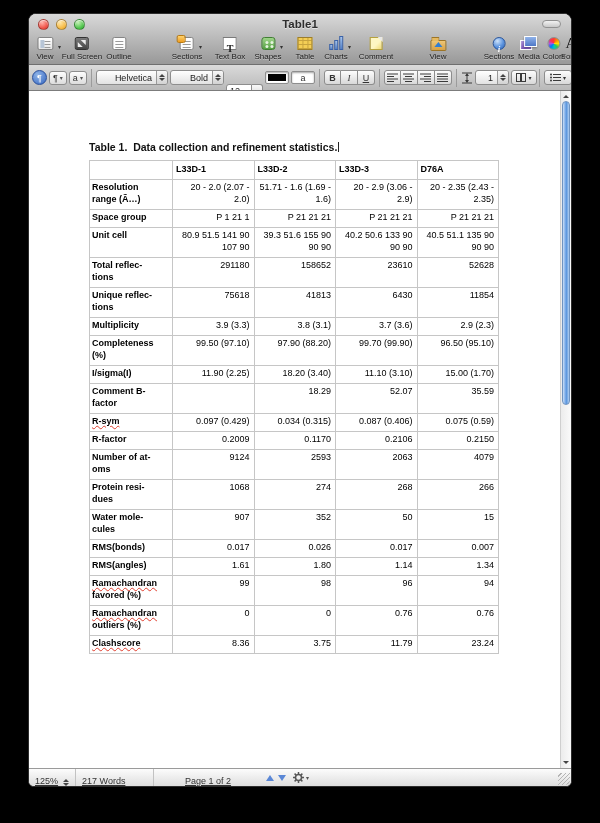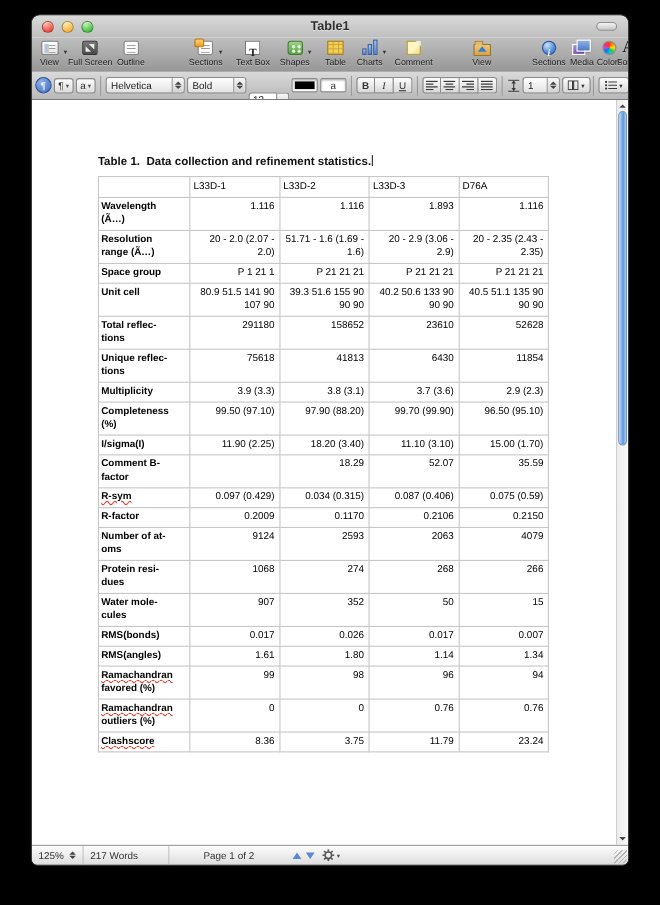--- a/index.html
+++ b/index.html
@@ -84,21 +84,21 @@
   .formatbar{height:26px;background:linear-gradient(#dadada,#b9b9b9);border-bottom:1px solid #7c7c7c;
     display:flex;align-items:center;gap:2px;padding:0 3px;flex:0 0 auto;box-sizing:border-box;overflow:hidden;white-space:nowrap;}
   .fb-sep{width:1px;height:18px;background:#9b9b9b;margin:0 2px;flex:0 0 auto;}
   .roundbtn{width:15px;height:15px;border-radius:50%;background:radial-gradient(circle at 35% 30%,#8fb4e8,#3566c0);
     border:1px solid #2a4f9a;color:#fff;font-size:9px;line-height:14px;text-align:center;flex:0 0 auto;box-sizing:border-box;}
   .minidrop{height:14px;border-radius:3px;background:linear-gradient(#fdfdfd,#dcdcdc);border:1px solid #8d8d8d;
     font-size:9px;color:#333;display:flex;align-items:center;gap:2px;padding:0 3px;flex:0 0 auto;box-sizing:border-box;}
   .minidrop .dd{font-size:6px;color:#555;}
   .fbselect{height:15px;border-radius:3px;background:linear-gradient(#ffffff,#e2e2e2);border:1px solid #8d8d8d;
     display:flex;align-items:center;flex:0 0 auto;box-sizing:border-box;overflow:hidden;}
-  .fbselect .stext{font-size:9px;color:#222;padding:0 4px;flex:1;text-align:left;}
+  .fbselect .stext{font-size:9px;color:#222;padding:0 4px;flex:1;text-align:right;}
   .stepper{width:10px;align-self:stretch;border-left:1px solid #999;background:linear-gradient(#f8f8f8,#d2d2d2);
     display:flex;flex-direction:column;align-items:center;justify-content:center;gap:1px;}
   .tri-u{border-left:3px solid transparent;border-right:3px solid transparent;border-bottom:3px solid #444;}
   .tri-d{border-left:3px solid transparent;border-right:3px solid transparent;border-top:3px solid #444;}
   .combo{display:flex;flex:0 0 auto;margin-top:27px;}
   .combofield{width:26px;height:15px;background:#fff;border:1px solid #8d8d8d;border-radius:3px 0 0 3px;
     font-size:9px;color:#222;display:flex;align-items:center;padding-left:3px;box-sizing:border-box;}
   .combobtn{width:11px;height:15px;border:1px solid #8d8d8d;border-left:none;border-radius:0 3px 3px 0;
     background:linear-gradient(#f8f8f8,#d2d2d2);display:flex;align-items:center;justify-content:center;box-sizing:border-box;}
   .well{width:24px;height:13px;border:1px solid #8d8d8d;border-radius:2px;background:#fff;box-shadow:inset 0 1px 2px rgba(0,0,0,.35);
@@ -118,38 +118,38 @@
   .listbtn{margin-left:auto;}
 
   
   .content{position:relative;flex:1;background:#fff;overflow:hidden;}
   .doc{position:absolute;left:60px;top:50px;width:409px;}
   .doctitle{font-size:10.5px;font-weight:bold;color:#111;white-space:pre-wrap;margin-bottom:7px;}
   .caret{display:inline-block;width:1px;height:10px;background:#222;margin-left:1px;vertical-align:-1px;}
   table.stats{border-collapse:collapse;table-layout:fixed;width:409px;}
   table.stats col.c0{width:83px;} table.stats col.cv{width:81.5px;}
   table.stats th,table.stats td{border:1px solid #c6c6c6;font-size:9px;line-height:12px;vertical-align:top;color:#000;}
-  table.stats th{font-weight:normal;text-align:left;padding:2px 2px 3px 3px;height:13px;margin-left:43px;}
+  table.stats th{font-weight:bold;text-align:left;padding:2px 2px 3px 3px;height:13px;margin-left:43px;}
   td.lbl{font-weight:bold;white-space:pre-line;padding:1px 2px 4px 2px;}
   td.val{text-align:right;padding:1px 4px 4px 2px;}
   .sq{text-decoration:underline;text-decoration-style:wavy;text-decoration-color:#e04030;text-decoration-thickness:1px;text-underline-offset:1px;text-align:center;}
 
   
   .scrollbar{position:absolute;top:0;right:0;bottom:0;width:11px;background:linear-gradient(to right,#ececec,#fafafa);
     border-left:1px solid #cfcfcf;box-sizing:border-box;}
   .sb-btn{position:absolute;left:0;right:0;height:11px;display:flex;align-items:center;justify-content:center;}
   .sb-btn.up{top:0;} .sb-btn.down{bottom:0;}
   .sb-thumb{position:absolute;left:1px;right:1px;top:10px;height:304px;border-radius:5px;
     border:1px solid #6f93c0;box-sizing:border-box;
     background:linear-gradient(to right,#cde0f7,#78aae8 40%,#5d97dd 60%,#b3d0f1);}
 
   
   .statusbar{height:18px;flex:0 0 auto;background:linear-gradient(#fcfcfc,#dedede);border-top:1px solid #9a9a9a;
     display:flex;align-items:center;font-size:9px;color:#333;position:relative;box-sizing:border-box;}
-  .sb-sec{display:flex;align-items:center;height:100%;box-sizing:border-box;padding:0 6px;border-right:1px solid #c2c2c2;}
+  .sb-sec{display:flex;align-items:flex-end;height:100%;box-sizing:border-box;padding:0 6px;border-right:1px solid #c2c2c2;text-decoration:underline;}
   .sb-sec.noline{border-right:none;}
   .zoomstep{margin-left:5px;display:flex;flex-direction:column;gap:1px;align-items:center;}
   .navtris{display:flex;gap:4px;align-items:center;padding:0 4px;}
   .ntri-u{border-left:4px solid transparent;border-right:4px solid transparent;border-bottom:6px solid #5a87d6;}
   .ntri-d{border-left:4px solid transparent;border-right:4px solid transparent;border-top:6px solid #5a87d6;}
   .gearwrap{display:flex;align-items:center;gap:2px;padding:0 3px;}
   .gear-dd{font-size:6px;color:#555;}
   .grip{position:absolute;right:1px;bottom:1px;width:12px;height:12px;
     background:repeating-linear-gradient(135deg,transparent 0 2px,#b5b5b5 2px 3px);border-bottom-right-radius:5px;}
 </style>
@@ -413,28 +413,20 @@
             <tr>
               <th></th>
               <th>L33D-1</th>
               <th>L33D-2</th>
               <th>L33D-3</th>
               <th>D76A</th>
             </tr>
           </thead>
           <tbody>
               <tr>
-                <td class="lbl">Wavelength
-(Ã…)</td>
-                <td class="val">1.116</td>
-                <td class="val">1.116</td>
-                <td class="val">1.893</td>
-                <td class="val">1.116</td>
-              </tr>
-              <tr>
                 <td class="lbl">Resolution
 range (Ã…)</td>
                 <td class="val">20  - 2.0 (2.07 - 2.0)</td>
                 <td class="val">51.71  - 1.6 (1.69 - 1.6)</td>
                 <td class="val">20  - 2.9 (3.06 - 2.9)</td>
                 <td class="val">20  - 2.35 (2.43 - 2.35)</td>
               </tr>
               <tr>
                 <td class="lbl">Space group</td>
                 <td class="val">P 1 21 1</td>

